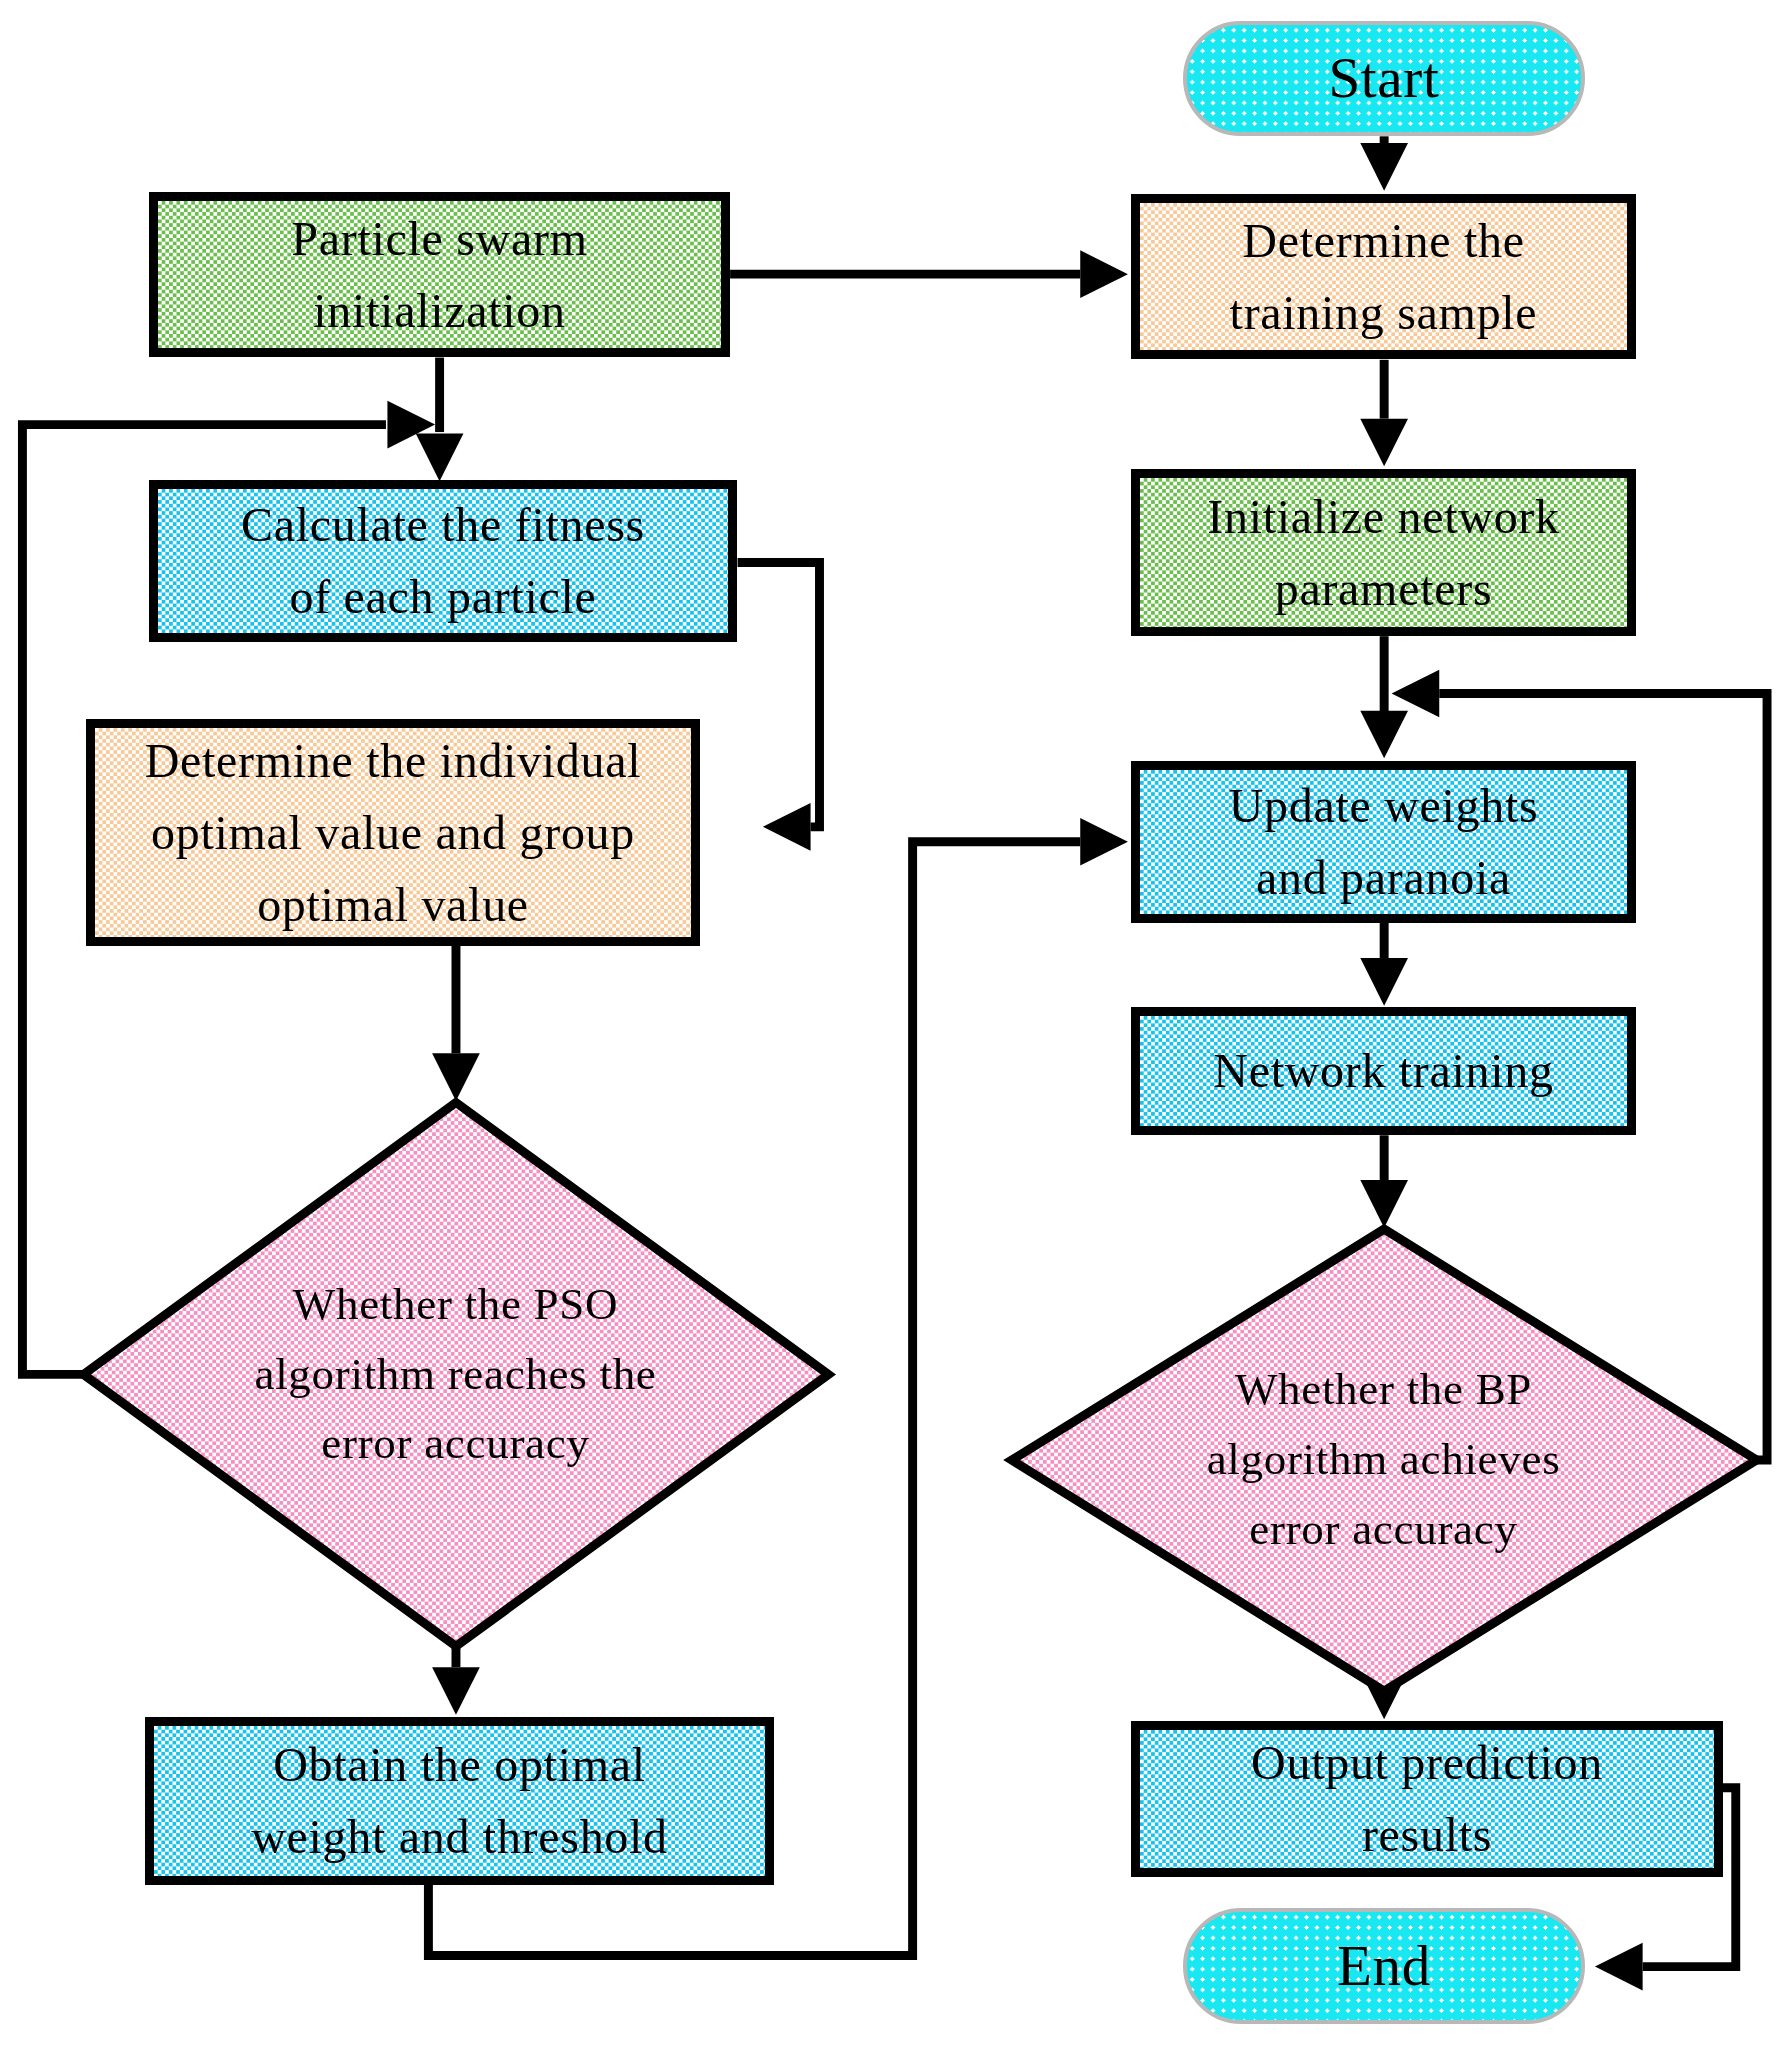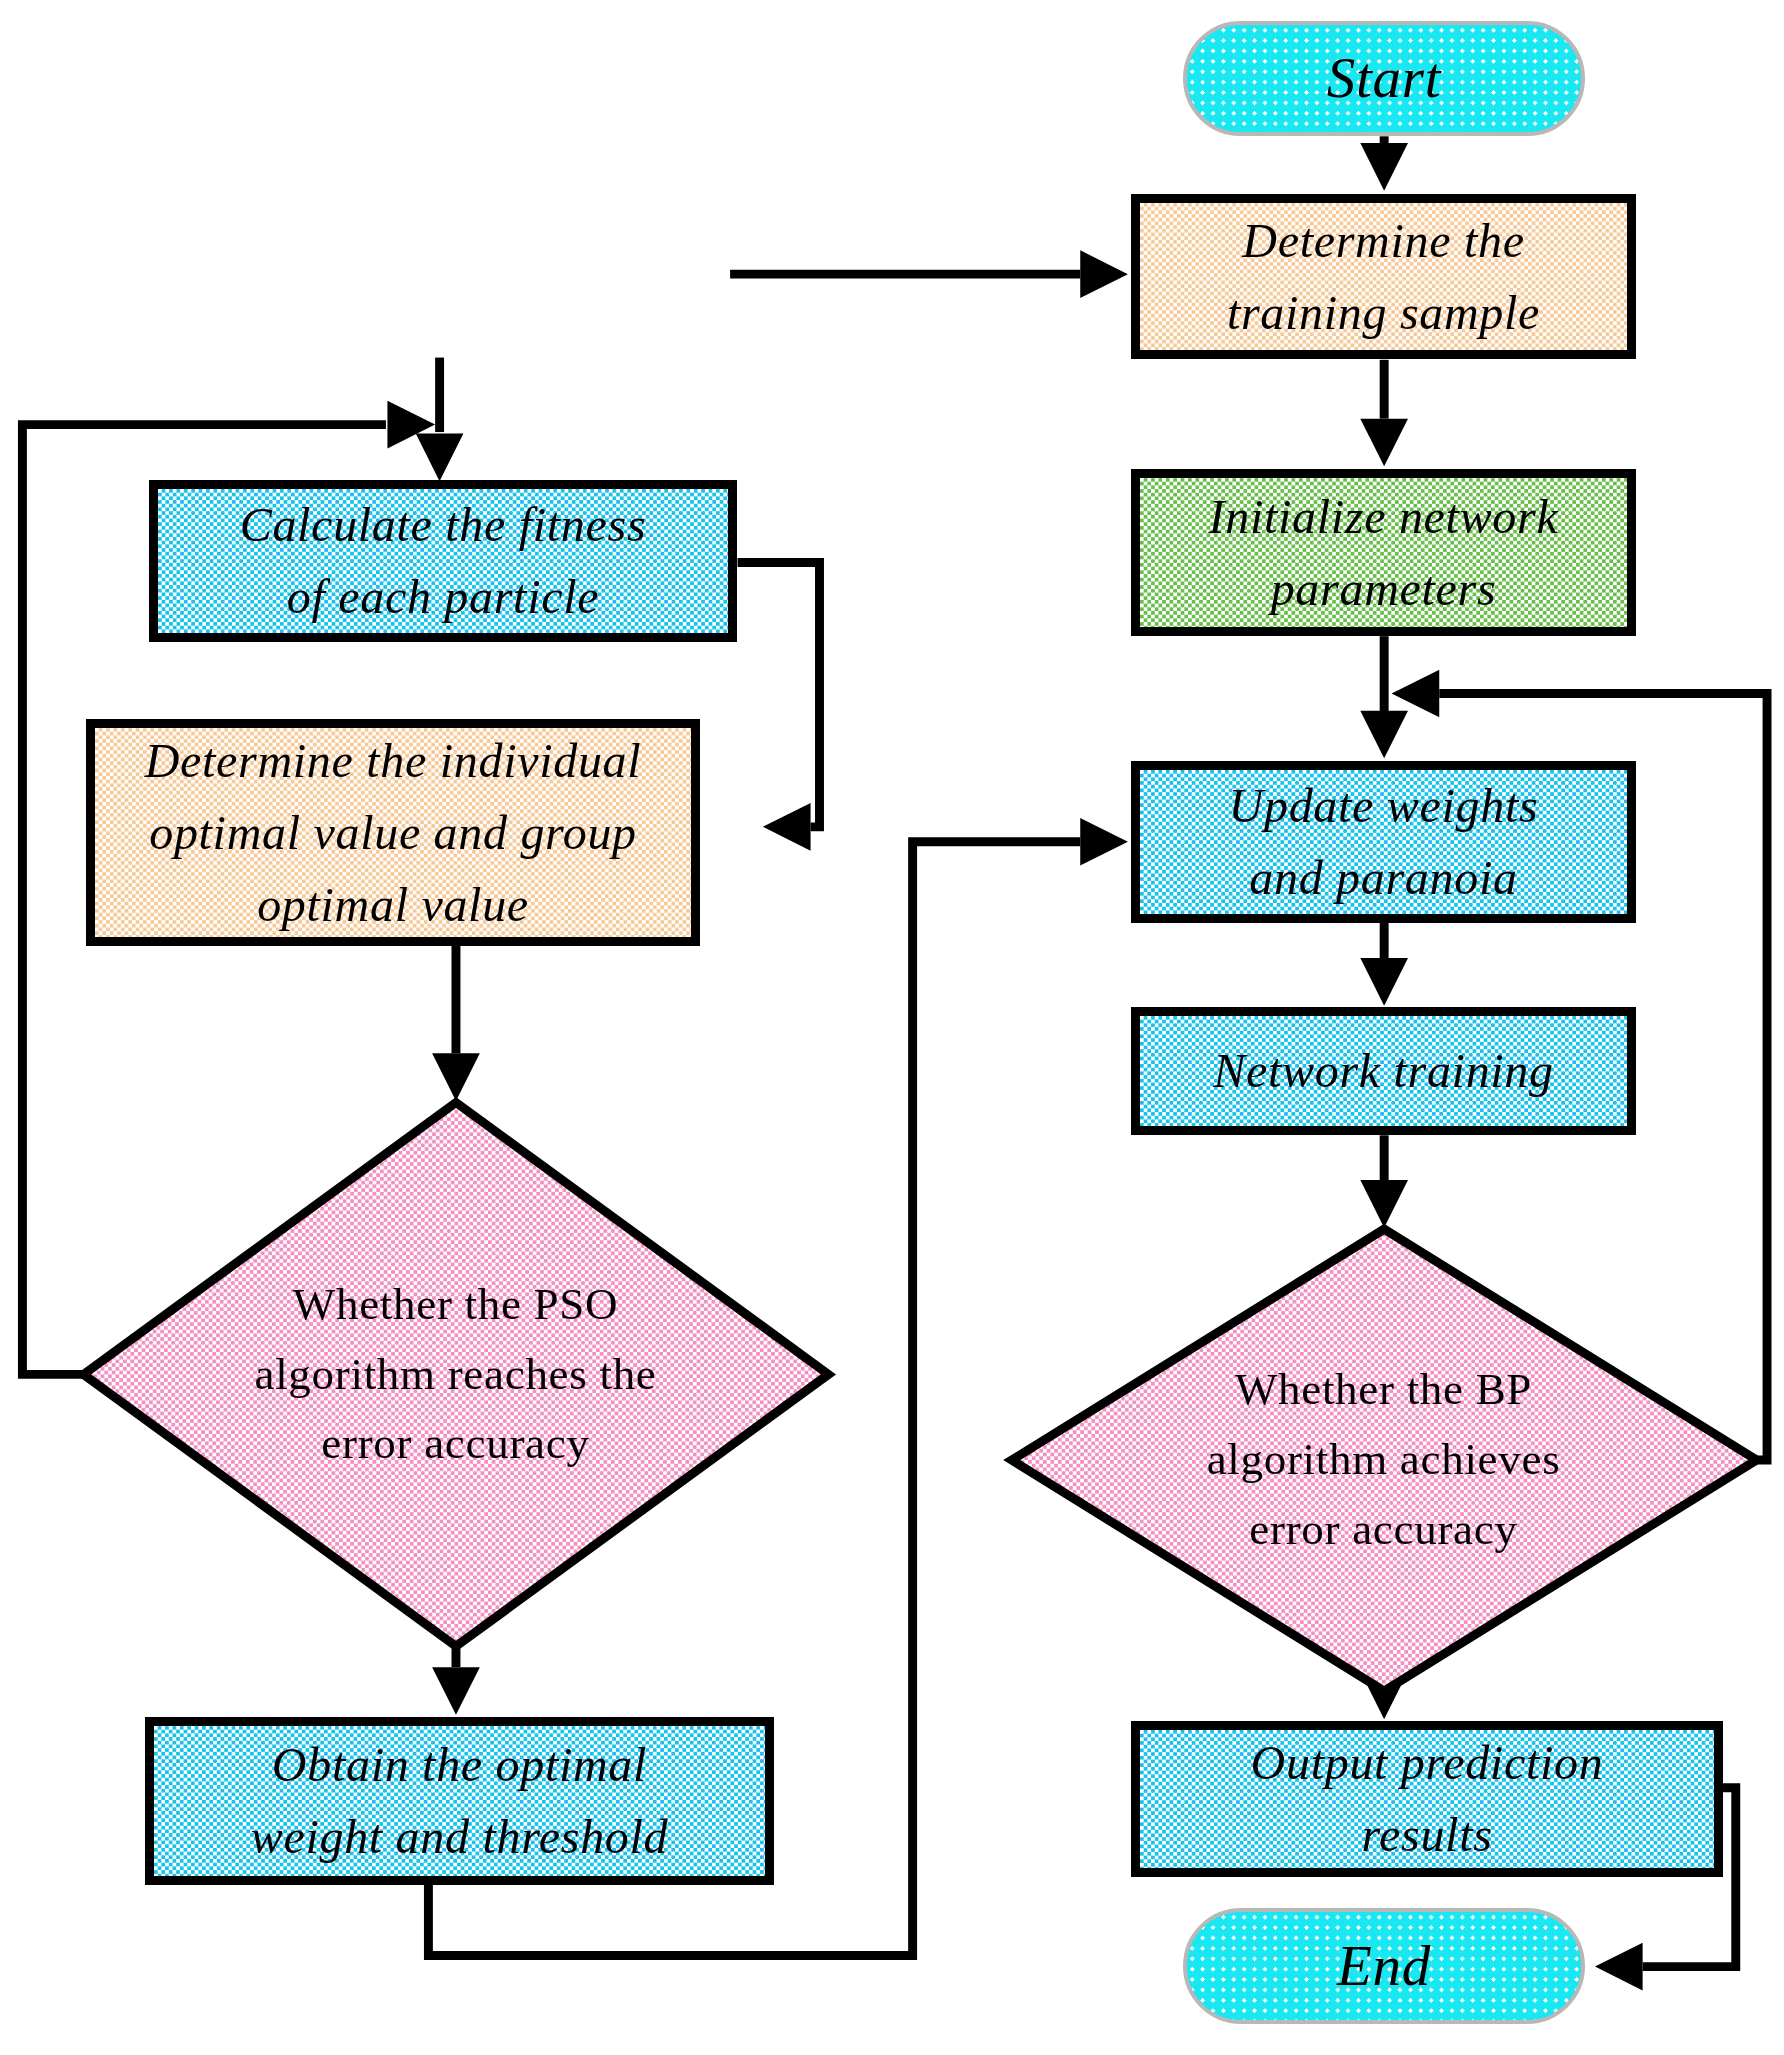--- a/index.html
+++ b/index.html
@@ -28,21 +28,20 @@
     display: flex;
     align-items: center;
     justify-content: center;
     text-align: center;
   }
   .node .label {
     white-space: pre-line;
     font-size: 48px;
     line-height: 1.5;
     letter-spacing: 0.7px;
-    font-style: italic;
   }
   .rect {
     border: 9px solid var(--line, #000);
   }
   .green {
     background-color: #fff;
     background-image: conic-gradient(var(--process_green, #6abf4c) 90deg, #fff 90deg 180deg, var(--process_green, #6abf4c) 180deg 270deg, #fff 270deg);
     background-size: 7.4px 7.4px;
   }
   .orange {
@@ -173,20 +172,24 @@
     <polygon class="decision" fill="url(#checkPink)" points="1858,1650 2358,1960 1858,2270 1358,1960"></polygon>
   </svg>
 
   <div class="node pill" style="left:1183px; top:21px; width:402px; height:115px;">
     <span class="label">Start</span>
   </div>
   <div class="node pill" style="left:1183px; top:1908px; width:402px; height:116px;">
     <span class="label">End</span>
   </div>
 
+  <div class="node rect green" style="left:149px; top:192px; width:581px; height:165px;">
+    <span class="label">Particle swarm
+initialization</span>
+  </div>
   <div class="node rect blue" style="left:149px; top:480px; width:588px; height:162px;">
     <span class="label">Calculate the fitness
 of each particle</span>
   </div>
   <div class="node rect orange" style="left:86px; top:719px; width:614px; height:227px;">
     <span class="label">Determine the individual
 optimal value and group
 optimal value</span>
   </div>
   <div class="node rect blue" style="left:145px; top:1717px; width:629px; height:168px;">

